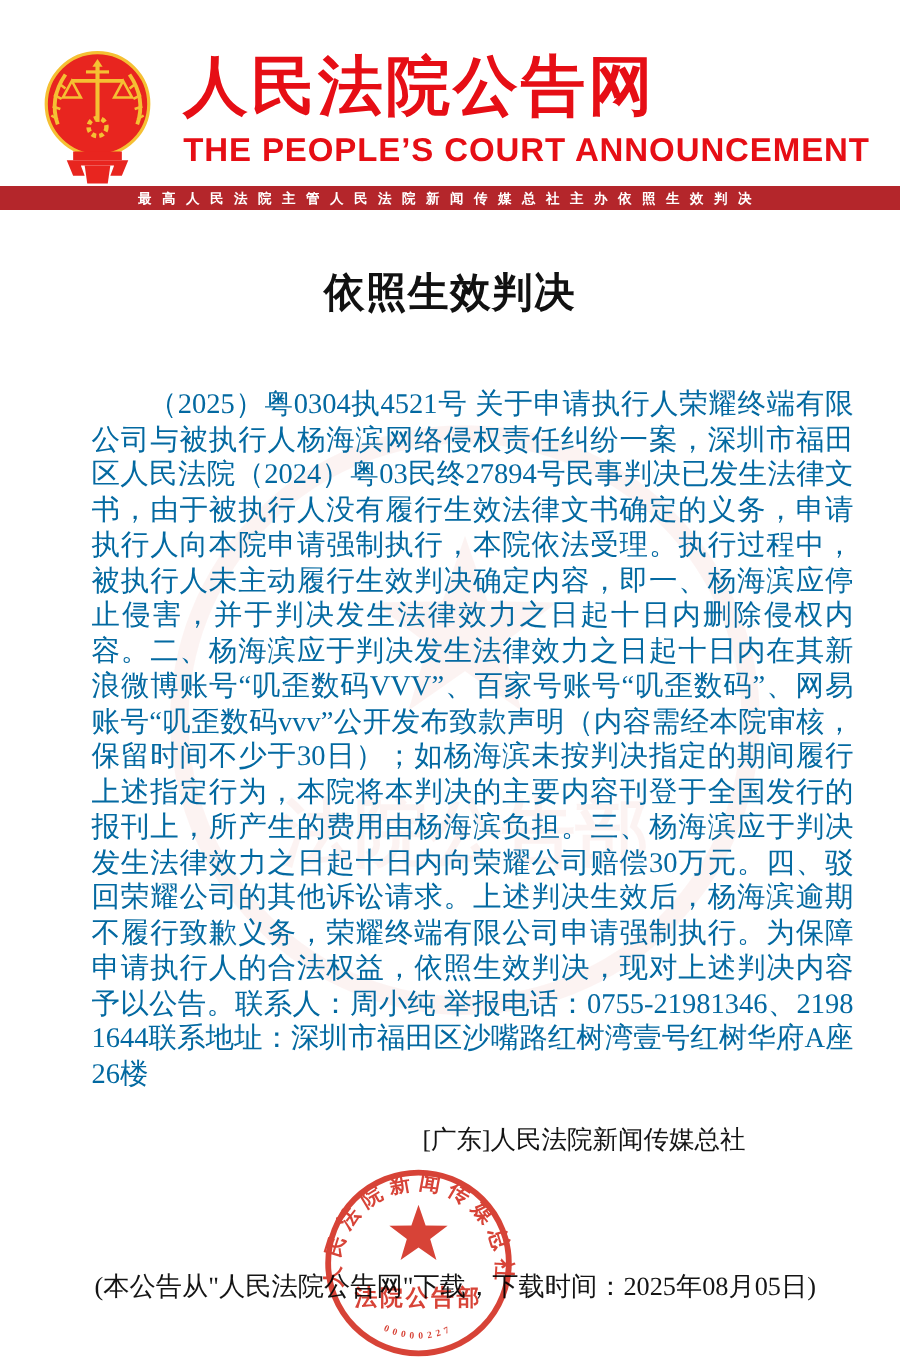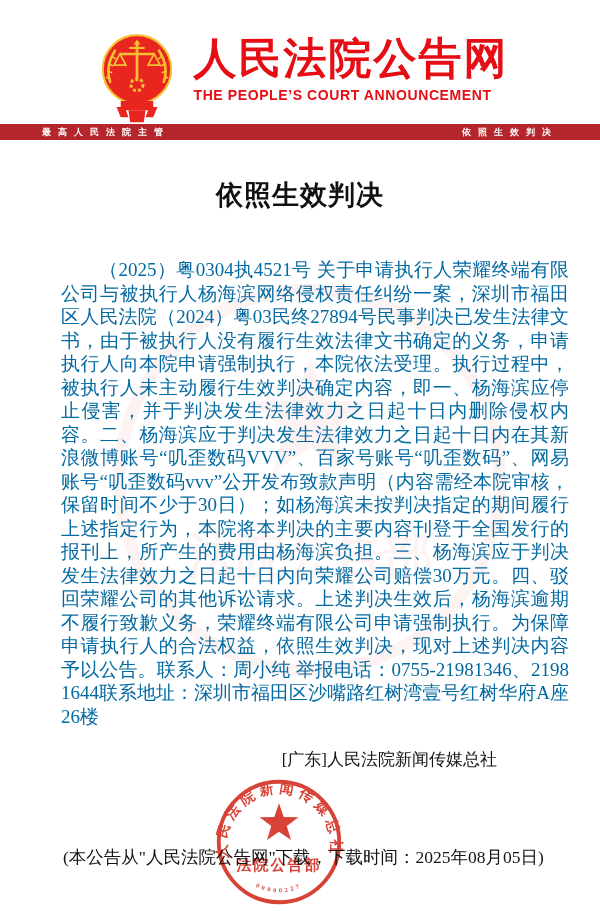--- a/index.html
+++ b/index.html
@@ -19,28 +19,28 @@
   .brand{display:flex;align-items:flex-start;gap:12px;}
   .emblem{width:90px;height:94px;flex:0 0 auto;}
   .brand-text{padding-top:2px;}
   .site-title{
     font-family:"Liberation Sans", sans-serif;
     font-weight:bold;font-size:43px;line-height:52px;
     color:#e60e15;letter-spacing:2px;white-space:nowrap;
   }
   .site-subtitle{
     font-family:"Liberation Sans", sans-serif;
-    font-weight:bold;font-size:14px;color:#e60e15;
+    font-weight:bold;font-size:22px;color:#e60e15;
     letter-spacing:0.6px;margin-top:3px;white-space:nowrap;
   }
   
   .top-nav{
     position:absolute;top:124px;left:0;right:0;height:16px;
     background:#b4262b;
-    display:flex;align-items:center;justify-content:space-between;
+    display:flex;align-items:center;justify-content:center;
     padding:0 42px;box-sizing:border-box;
   }
   .top-nav span{
     color:#ffffff;font-size:9px;font-weight:bold;
     letter-spacing:7px;white-space:nowrap;
     font-family:"Liberation Sans", sans-serif;
   }
   
   .doc-title{
     position:absolute;top:177px;left:0;right:0;margin:0;
@@ -104,20 +104,21 @@
       </svg>
       <div class="brand-text">
         <div class="site-title">人民法院公告网</div>
         <div class="site-subtitle">THE PEOPLE’S COURT ANNOUNCEMENT</div>
       </div>
     </div>
   </header>
 
   <nav class="top-nav">
     <span>最高人民法院主管</span>
+    <span>人民法院新闻传媒总社主办</span>
     <span>依照生效判决</span>
   </nav>
 
   <h1 class="doc-title">依照生效判决</h1>
 
   <p class="doc-body">（2025）粤0304执4521号 关于申请执行人荣耀终端有限公司与被执行人杨海滨网络侵权责任纠纷一案，深圳市福田区人民法院（2024）粤03民终27894号民事判决已发生法律文书，由于被执行人没有履行生效法律文书确定的义务，申请执行人向本院申请强制执行，本院依法受理。执行过程中，被执行人未主动履行生效判决确定内容，即一、杨海滨应停止侵害，并于判决发生法律效力之日起十日内删除侵权内容。二、杨海滨应于判决发生法律效力之日起十日内在其新浪微博账号“叽歪数码VVV”、百家号账号“叽歪数码”、网易账号“叽歪数码vvv”公开发布致款声明（内容需经本院审核，保留时间不少于30日）；如杨海滨未按判决指定的期间履行上述指定行为，本院将本判决的主要内容刊登于全国发行的报刊上，所产生的费用由杨海滨负担。三、杨海滨应于判决发生法律效力之日起十日内向荣耀公司赔偿30万元。四、驳回荣耀公司的其他诉讼请求。上述判决生效后，杨海滨逾期不履行致歉义务，荣耀终端有限公司申请强制执行。为保障申请执行人的合法权益，依照生效判决，现对上述判决内容予以公告。联系人：周小纯 举报电话：0755-21981346、21981644联系地址：深圳市福田区沙嘴路红树湾壹号红树华府A座26楼</p>
 
   <div class="court-sign">[广东]人民法院新闻传媒总社</div>
 
   <div class="footer-note">

